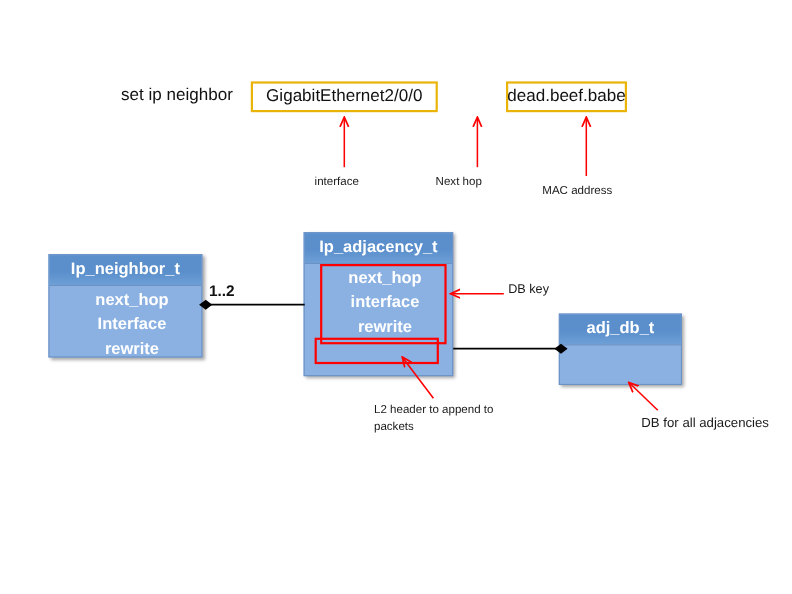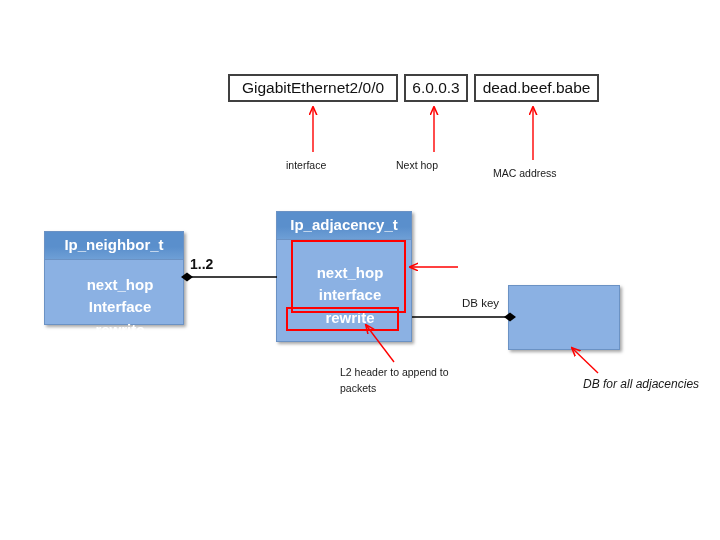--- a/index.html
+++ b/index.html
@@ -28,33 +28,33 @@
   .cmd-label {
     position: absolute;
     left: 110px;
     top: 78px;
     font-size: 15.5px;
     color: #111111;
     white-space: nowrap;
   }
   .cmd-box {
     position: absolute;
-    border: 2px solid #404040;
+    border: 2px solid #eab308;
     background: #ffffff;
     color: #111111;
     font-size: 15.5px;
     display: flex;
     align-items: center;
     justify-content: center;
     box-sizing: border-box;
     white-space: nowrap;
   }
   #cmd-box-interface { left: 228px; top: 74px; width: 170px; height: 28px; }
   #cmd-box-nexthop   { left: 404px; top: 74px; width: 64px;  height: 28px; }
-  #cmd-box-mac       { left: 474px; top: 74px; width: 125px; height: 28px; }
+  #cmd-box-mac       { left: 460px; top: 74px; width: 110px; height: 28px; }
 
   .annot {
     position: absolute;
     font-size: 10.5px;
     color: #1a1a1a;
     white-space: nowrap;
   }
   #annot-interface { left: 286px; top: 159px; }
   #annot-nexthop   { left: 396px; top: 159px; }
   #annot-mac       { left: 493px; top: 167px; }
@@ -85,42 +85,41 @@
     color: #ffffff;
     font-size: 15px;
     font-weight: bold;
     text-align: center;
     line-height: 1.5;
     padding-top: 2px;
     padding-left: 12px;
   }
   .ent-body div { white-space: nowrap; }
 
-  #ent-neighbor  { left: 44px;  top: 231px; width: 140px; height: 94px; gap: 12px; }
-  #ent-adjacency { left: 276px; top: 211px; width: 136px; height: 131px; gap: 20px; }
+  #ent-neighbor  { left: 44px;  top: 231px; width: 140px; height: 94px; }
+  #ent-adjacency { left: 276px; top: 211px; width: 136px; height: 131px; }
   #ent-adjdb     { left: 508px; top: 285px; width: 112px; height: 65px; }
 
   
   .hl {
     position: absolute;
     border: 2px solid #FF0000;
     box-sizing: border-box;
     background: transparent;
   }
   #hl-dbkey   { left: 291px; top: 240px; width: 115px; height: 73px; }
   #hl-rewrite { left: 286px; top: 307px; width: 113px; height: 24px; }
 
   
   #label-db-key {
     position: absolute;
     left: 462px; top: 257px;
     font-size: 11.5px;
     color: #1a1a1a;
     white-space: nowrap;
-    margin-top: 40px;
   }
   #label-cardinality {
     position: absolute;
     left: 190px; top: 256px;
     font-size: 14px;
     font-weight: bold;
     color: #111111;
     white-space: nowrap;
   }
   #label-l2 {
@@ -130,31 +129,30 @@
     font-size: 10.5px;
     line-height: 1.55;
     color: #1a1a1a;
   }
   #label-adjdb {
     position: absolute;
     left: 583px; top: 377px;
     font-size: 12px;
     color: #1a1a1a;
     white-space: nowrap;
-    font-style: italic;
   }
 </style>
 </head>
 <body>
 
 <div id="canvas">
 
+  <div class="cmd-label">set ip neighbor</div>
 
   <div class="cmd-box" id="cmd-box-interface">GigabitEthernet2/0/0</div>
-  <div class="cmd-box" id="cmd-box-nexthop">6.0.0.3</div>
   <div class="cmd-box" id="cmd-box-mac">dead.beef.babe</div>
 
   <div class="annot" id="annot-interface">interface</div>
   <div class="annot" id="annot-nexthop">Next hop</div>
   <div class="annot" id="annot-mac">MAC address</div>
 
   <div class="ent" id="ent-neighbor">
     <div class="ent-header">Ip_neighbor_t</div>
     <div class="ent-body">
       <div>next_hop</div>
@@ -166,20 +164,21 @@
   <div class="ent" id="ent-adjacency">
     <div class="ent-header">Ip_adjacency_t</div>
     <div class="ent-body">
       <div>next_hop</div>
       <div>interface</div>
       <div>rewrite</div>
     </div>
   </div>
 
   <div class="ent" id="ent-adjdb">
+    <div class="ent-header">adj_db_t</div>
     <div class="ent-body"></div>
   </div>
 
   <div class="hl" id="hl-dbkey"></div>
   <div class="hl" id="hl-rewrite"></div>
 
   <div id="label-db-key">DB key</div>
   <div id="label-cardinality">1..2</div>
   <div id="label-l2">L2 header to append to packets</div>
   <div id="label-adjdb">DB for all adjacencies</div>

